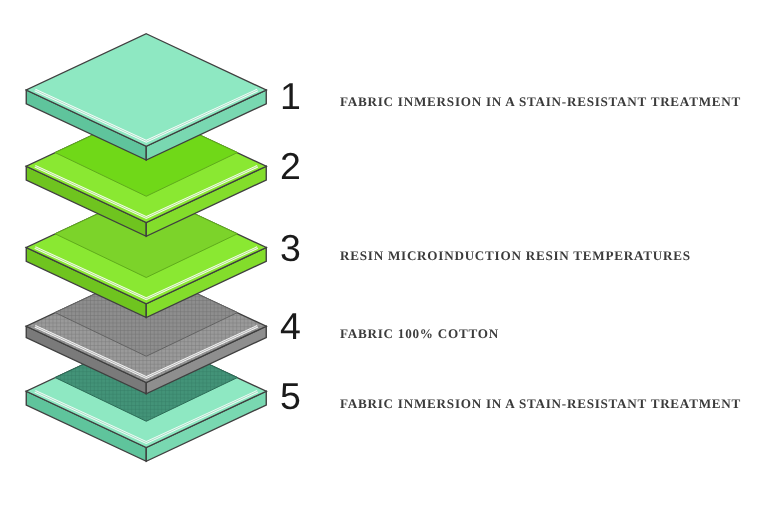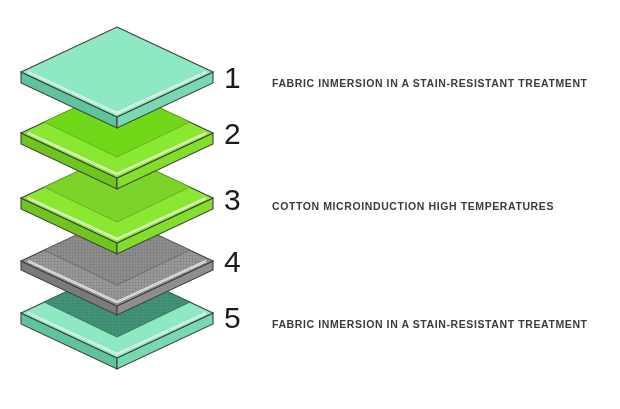--- a/index.html
+++ b/index.html
@@ -26,21 +26,21 @@
     position: absolute;
     font-family: "Liberation Sans", sans-serif;
     font-size: 30px;
     font-weight: 400;
     color: #1a1a1a;
     line-height: 1;
     letter-spacing: 0px;
   }
   .layer-caption {
     position: absolute;
-    font-family: Liberation Sans, sans-serif;
+    font-family: Liberation Serif, serif;
     font-size: 10.5px;
     font-weight: 700;
     color: #3b3b3b;
     letter-spacing: 0.6px;
     white-space: nowrap;
     line-height: 1;
   }
 </style>
 </head>
 <body>
@@ -124,16 +124,17 @@
     </g>
   </svg>
 
   <div class="layer-number" style="left:224px; top:63px;">1</div>
   <div class="layer-number" style="left:224px; top:119px;">2</div>
   <div class="layer-number" style="left:224px; top:185px;">3</div>
   <div class="layer-number" style="left:224px; top:247px;">4</div>
   <div class="layer-number" style="left:224px; top:303px;">5</div>
 
   <div class="layer-caption" style="left:272px; top:78px;">FABRIC INMERSION IN A STAIN-RESISTANT TREATMENT</div>
-  <div class="layer-caption" style="left:272px; top:201px;">COTTON MICROINDUCTION HIGH TEMPERATURES</div>
+  <div class="layer-caption" style="left:272px; top:201px;">RESIN MICROINDUCTION RESIN TEMPERATURES</div>
+  <div class="layer-caption" style="left:272px; top:263px;">FABRIC 100% COTTON</div>
   <div class="layer-caption" style="left:272px; top:319px;">FABRIC INMERSION IN A STAIN-RESISTANT TREATMENT</div>
 
 </div>
 
 </body></html>

